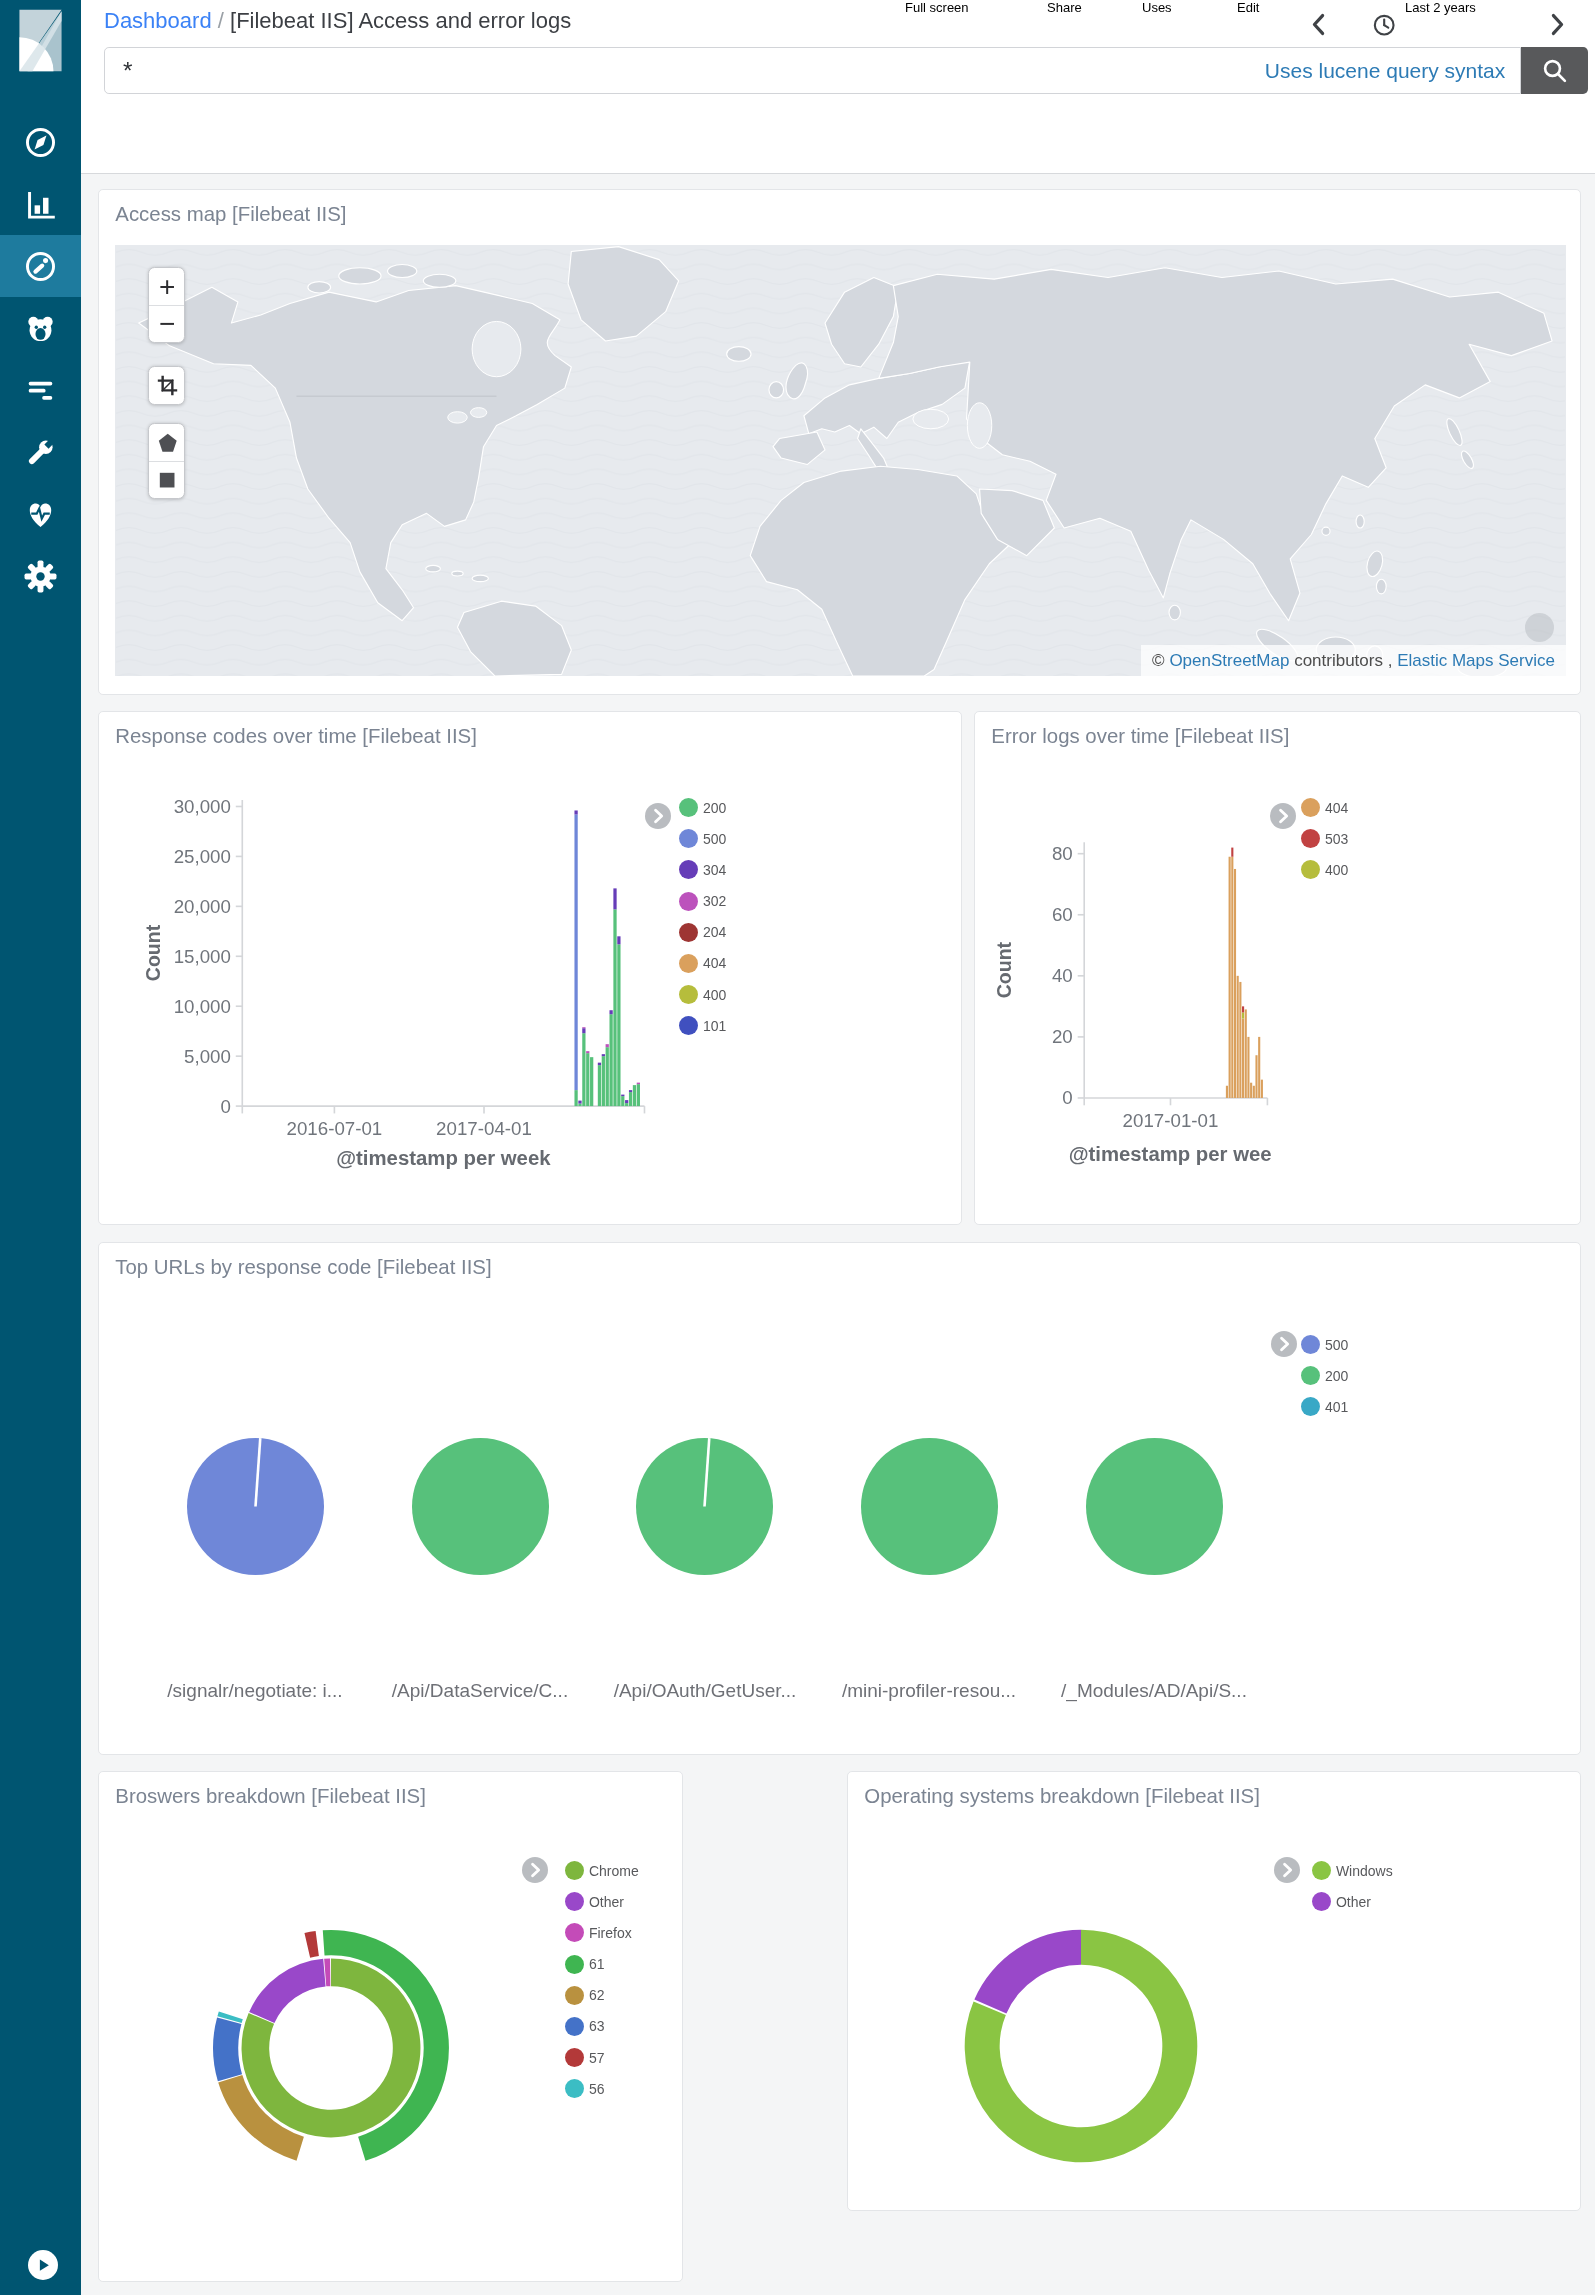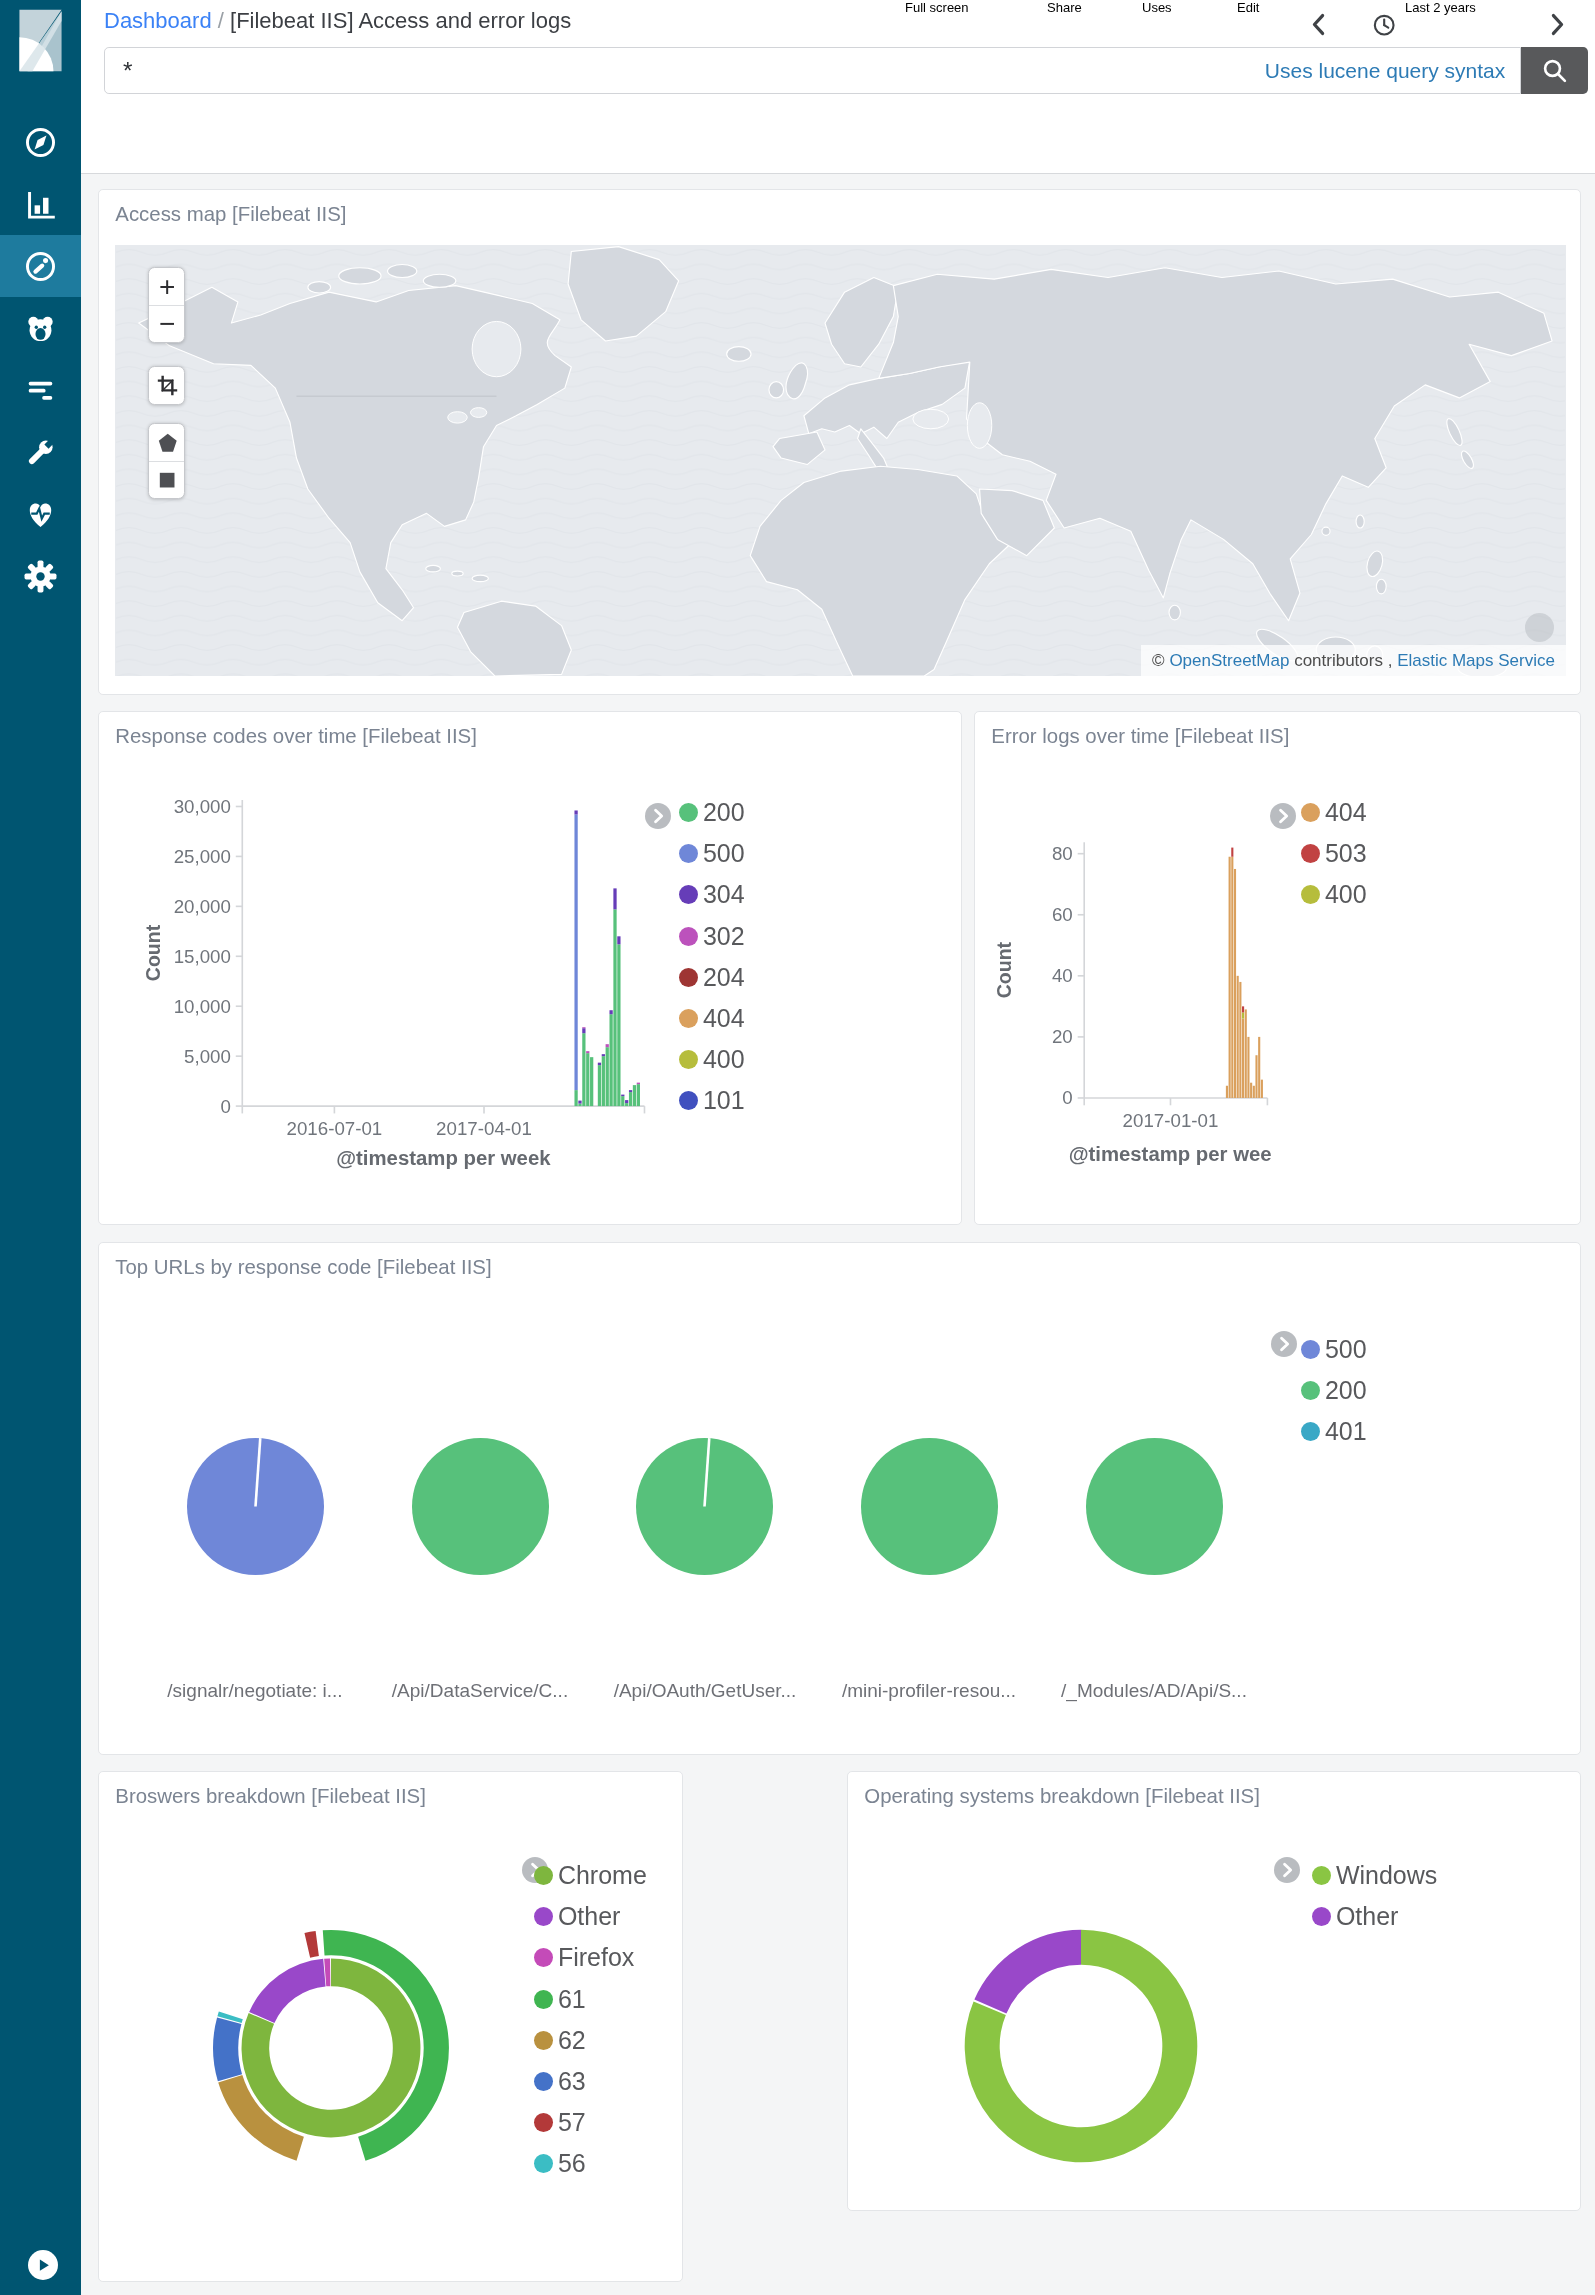--- a/index.html
+++ b/index.html
@@ -38,21 +38,21 @@
   #map-attr a { color:#2d7bb5; text-decoration:none; cursor:pointer; }
   #map-watermark { position:absolute; left:1410px; top:368px; width:29px; height:29px; border-radius:50%; background:rgba(160,166,172,.35); }
   .map-ctl { position:absolute; left:33px; width:37px; background:#fff; border:0.8px solid #c6c8cc; border-radius:6.5px; box-shadow:0 0.8px 3.3px rgba(0,0,0,.18); overflow:hidden; }
   .map-ctl .cell { width:36px; height:37px; display:flex; align-items:center; justify-content:center; font-size:28px; color:#2e2e31; cursor:pointer; }
   .map-ctl .cell + .cell { border-top:0.8px solid #dcdee1; }
 
   
   .legend-col { position:absolute; display:flex; flex-direction:column; gap:12.2px; }
   .legend-row { display:flex; align-items:center; gap:4.9px; cursor:pointer; }
   .legend-dot { width:19px; height:19px; border-radius:50%; flex:none; }
-  .legend-label { font-size:25px; color:#58595c; }
+  .legend-label { font-size:14px; color:#58595c; }
   .legend-chev { position:absolute; width:26px; height:26px; cursor:pointer; }
 
   
   .pie-block { position:absolute; width:137px; height:137px; cursor:pointer; }
   .pie-label { position:absolute; width:228px; text-align:center; font-size:19px; color:#6e7076; white-space:nowrap; }
 
   svg { display:block; }
   text { font-family:"Liberation Sans",sans-serif; }
 </style>
 </head>
@@ -517,21 +517,21 @@
   </div>
 
 <div class="panel" id="panel-browsers" style="left:98px;top:1771px;width:585px;height:511px;overflow:hidden">
   <div class="panel-title">Broswers breakdown [Filebeat IIS]</div>
 <div class="legend-chev" style="left:423px;top:85px">
       <svg width="26" height="26" viewBox="0 0 32 32">
     <circle cx="16" cy="16" r="16" fill="#b9bcc0"></circle>
     <polyline points="13,9 20.5,16 13,23" stroke="#fff" stroke-width="3.5" fill="none" stroke-linecap="round" stroke-linejoin="round"></polyline>
       </svg>
     </div>
-    <div class="legend-col" style="left:435px;top:89px">
+    <div class="legend-col" style="left:466px;top:89px">
       <div class="legend-row">
         <div class="legend-dot" style="background:#7eb63e"></div>
         <div class="legend-label">Chrome</div>
       </div>
       <div class="legend-row">
         <div class="legend-dot" style="background:#9948c9"></div>
         <div class="legend-label">Other</div>
       </div>
       <div class="legend-row">
         <div class="legend-dot" style="background:#c44bb8"></div>

